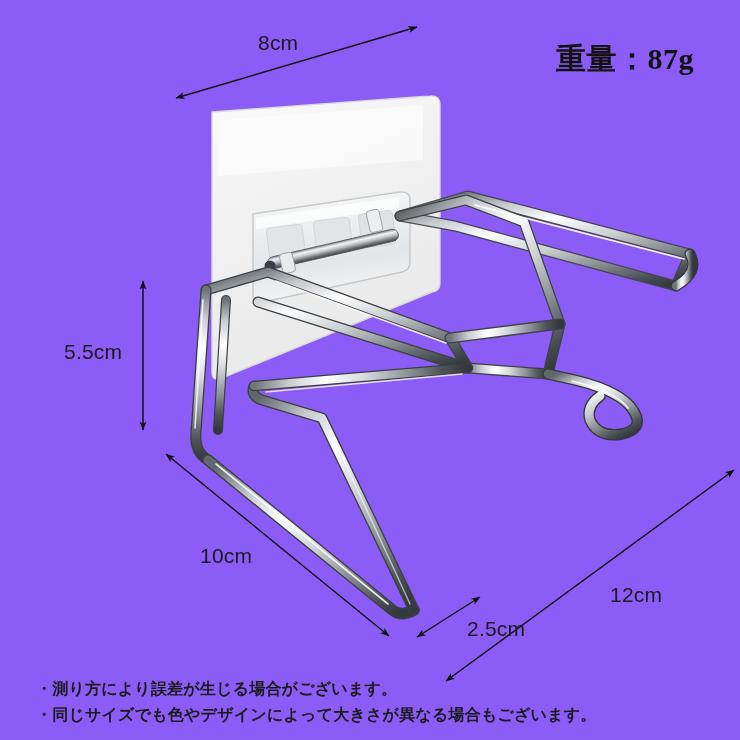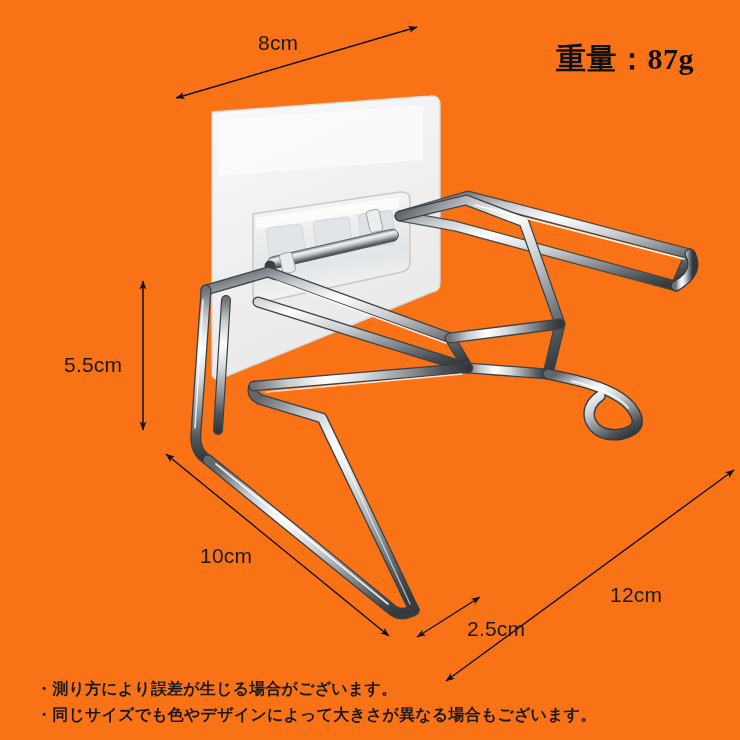--- a/index.html
+++ b/index.html
@@ -31,21 +31,21 @@
     position:absolute;
     z-index:5;
     color:#1a1a1a;
     font-size:21px;
     line-height:1;
     letter-spacing:0.2px;
     white-space:nowrap;
     font-family:"Liberation Sans","DejaVu Sans",sans-serif;
   }
   #label-8cm   { left:258px; top:32px;  }
-  #label-55cm  { left:64px;  top:354px;text-align:right; }
+  #label-55cm  { left:64px;  top:341px;text-align:right; }
   #label-10cm  { left:200px; top:545px; }
   #label-25cm  { left:443px; top:618px;margin-left:24px; }
   #label-12cm  { left:610px; top:584px; }
 
   #weight-label{
     position:absolute;
     z-index:5;
     left:556px;
     top:39px;
     font-family:"Liberation Serif","DejaVu Serif",serif;
@@ -70,21 +70,21 @@
     font-weight:700;
     color:#1a1a1a;
     line-height:1.62;
     white-space:nowrap;
     letter-spacing:0.2px;
   }
 </style>
 </head>
 <body>
 
-<div id="stage" style="background: #f97316;">
+<div id="stage" style="background: #8b5cf6;">
 
   <svg id="art-layer" class="layer" viewBox="0 0 740 740" xmlns="http://www.w3.org/2000/svg">
     <defs>
 
       <linearGradient id="chromeV" x1="0" y1="0" x2="0" y2="1">
         <stop offset="0%" stop-color="#6f7479"></stop>
         <stop offset="16%" stop-color="#c8cccf"></stop>
         <stop offset="34%" stop-color="#ffffff"></stop>
         <stop offset="52%" stop-color="#d6d9db"></stop>
         <stop offset="72%" stop-color="#8e9398"></stop>

